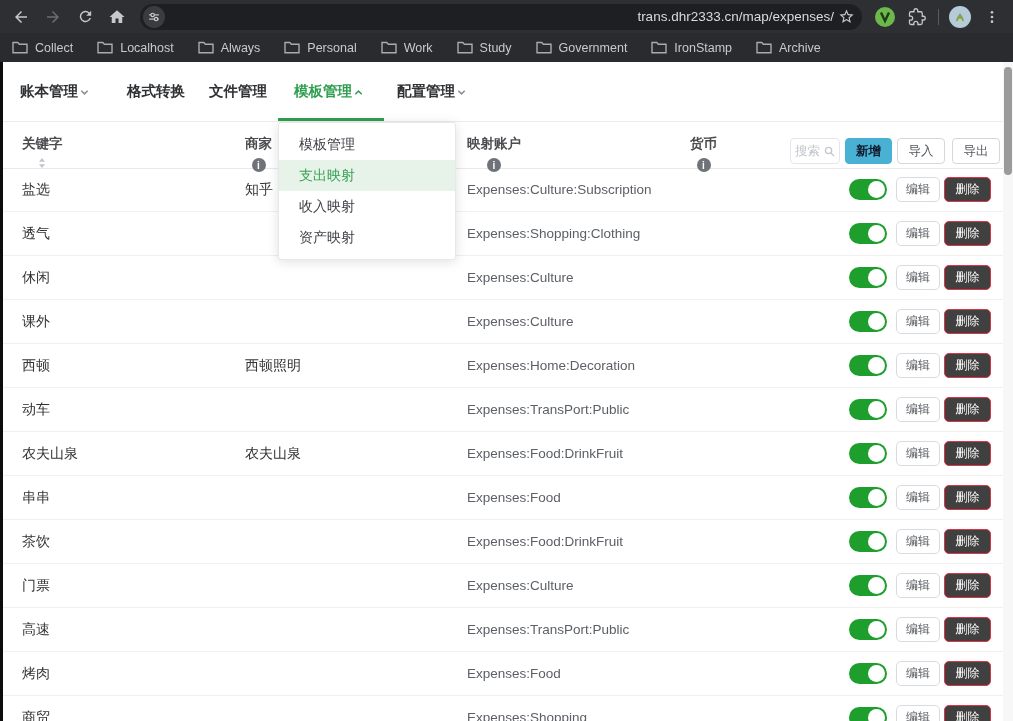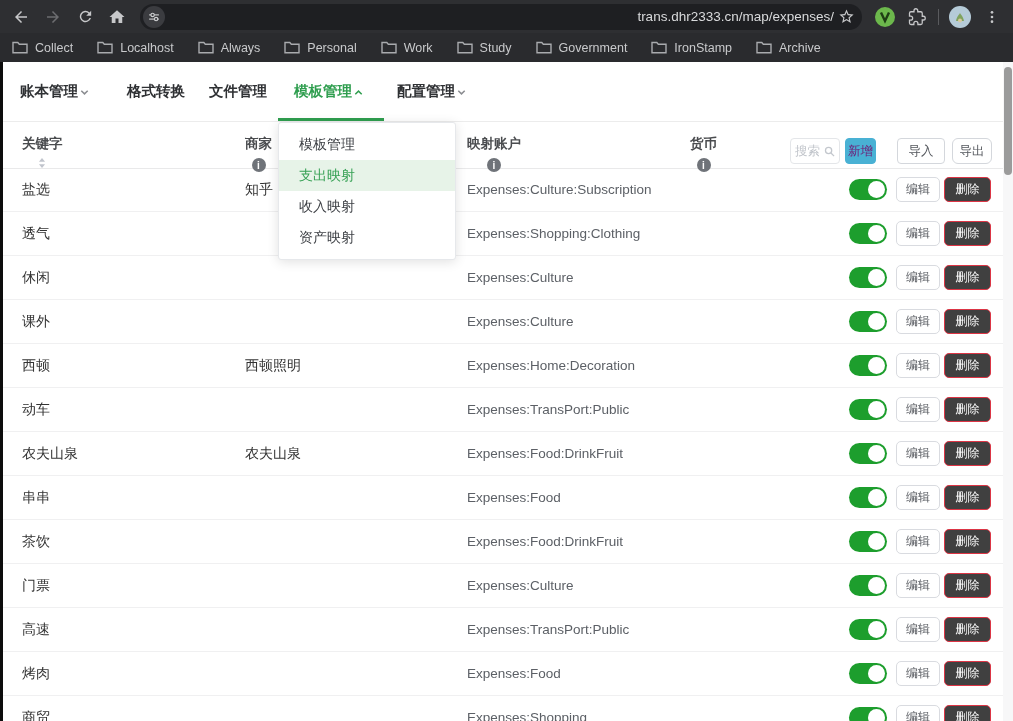--- a/index.html
+++ b/index.html
@@ -29,24 +29,24 @@
   .nav-item.active .chev{color:#2f9e4f;}
   .chev.up{transform:rotate(180deg);}
   .nav-underline{position:absolute;left:275px;top:56px;width:106px;height:3px;background:#2f9e4f;}
   .account{position:absolute;right:0;top:0;height:59px;}
   
   .thead{position:absolute;left:3px;top:73px;width:1000px;height:33px;border-bottom:1px solid #e9e9ea;}
   .th{position:absolute;top:0;height:33px;display:flex;align-items:center;gap:5px;font-size:13.5px;font-weight:700;color:#4a4c4f;flex-direction:column;}
   .info{width:14px;height:14px;border-radius:50%;background:#6f7379;color:#fff;font-size:10px;font-weight:700;display:inline-flex;align-items:center;justify-content:center;font-style:normal;flex:0 0 auto;}
   .tbtn{position:absolute;top:3px;height:26px;border-radius:4px;font-size:12.5px;font-family:inherit;cursor:pointer;display:inline-flex;align-items:center;justify-content:center;gap:4px;padding:0;box-sizing:border-box;}
   .tbtn.search{left:787px;width:50px;background:#fff;border:1px solid #e4e6e9;color:#c0c4ca;}
-  .tbtn.add{left:842px;width:31px;background:#49b1d4;border:1px solid #49b1d4;color:#701a75;}
+  .tbtn.add{left:842px;width:47px;background:#49b1d4;border:1px solid #49b1d4;color:#0f172a;font-weight:bold;}
   .tbtn.plain{background:#fff;border:1px solid #d4d7dc;color:#54575d;}
   .tbtn.imp{left:894px;width:48px;}
-  .tbtn.exp{left:949px;width:40px;border-radius:6px;}
+  .tbtn.exp{left:949px;width:48px;}
   
   .rows{position:absolute;left:3px;top:106px;width:1000px;}
   .row{position:relative;height:43px;border-bottom:1px solid #f0f0f1;}
   .c-key{position:absolute;left:19px;top:0;line-height:43px;font-size:14px;color:#333;}
   .c-mer{position:absolute;left:242px;top:0;line-height:43px;font-size:14px;color:#333;}
   .c-acc{position:absolute;left:464px;top:0;line-height:43px;font-size:13.5px;color:#5c6066;}
   .toggle{position:absolute;left:846px;top:11px;width:38px;height:21px;border-radius:11px;background:#1d9e2d;cursor:pointer;}
   .knob{position:absolute;right:2px;top:2px;width:17px;height:17px;background:#fff;border-radius:50%;}
   .btn{position:absolute;top:9px;height:25px;font-size:12px;font-family:inherit;border-radius:5px;cursor:pointer;box-sizing:border-box;}
   .btn.edit{left:893px;width:44px;background:#fff;border:1px solid #d9dbe0;color:#55585e;}

